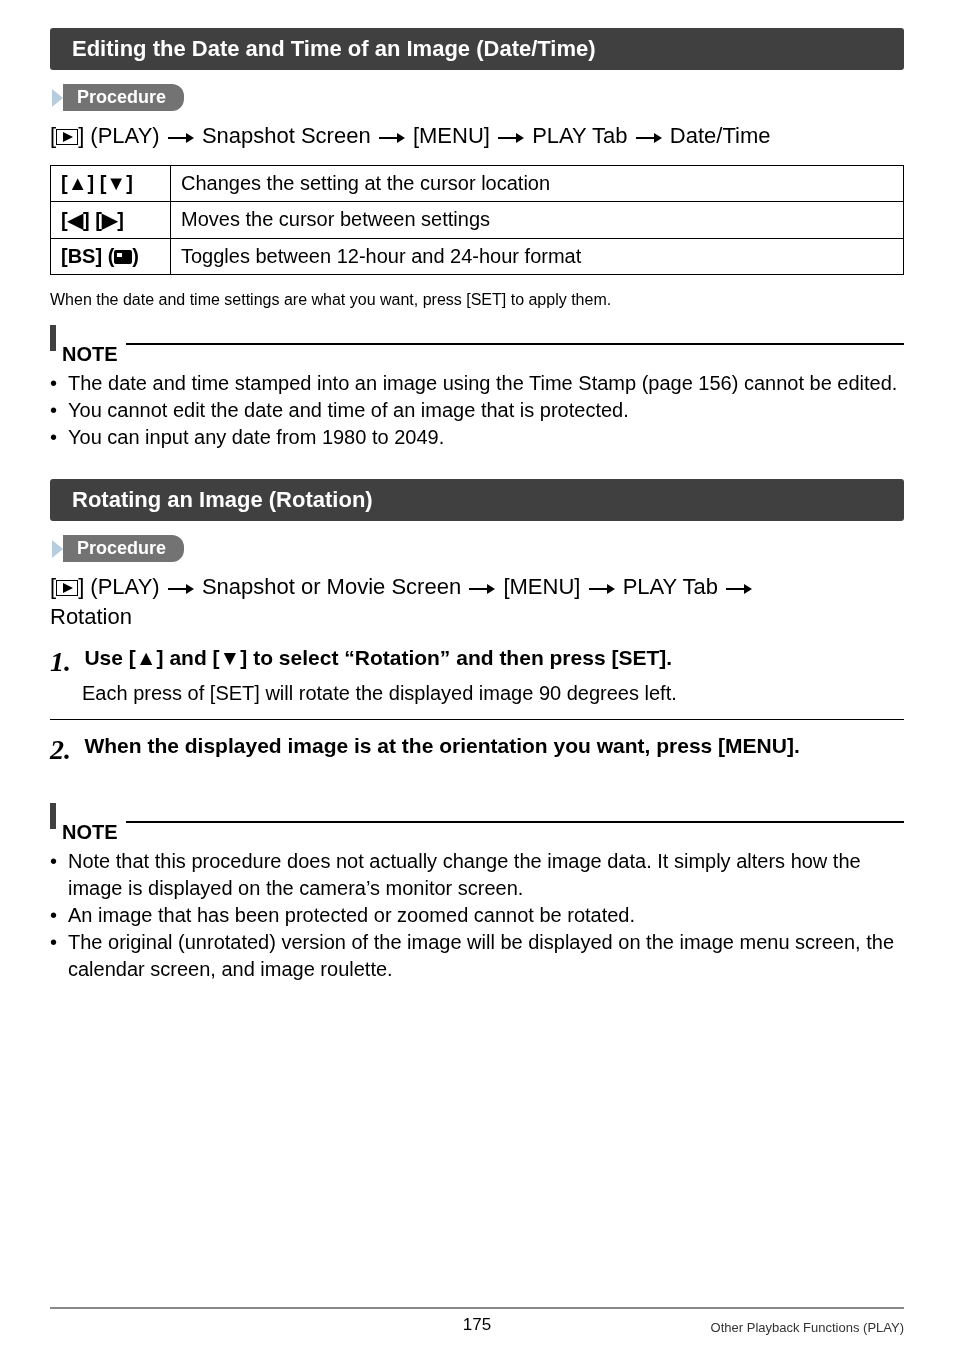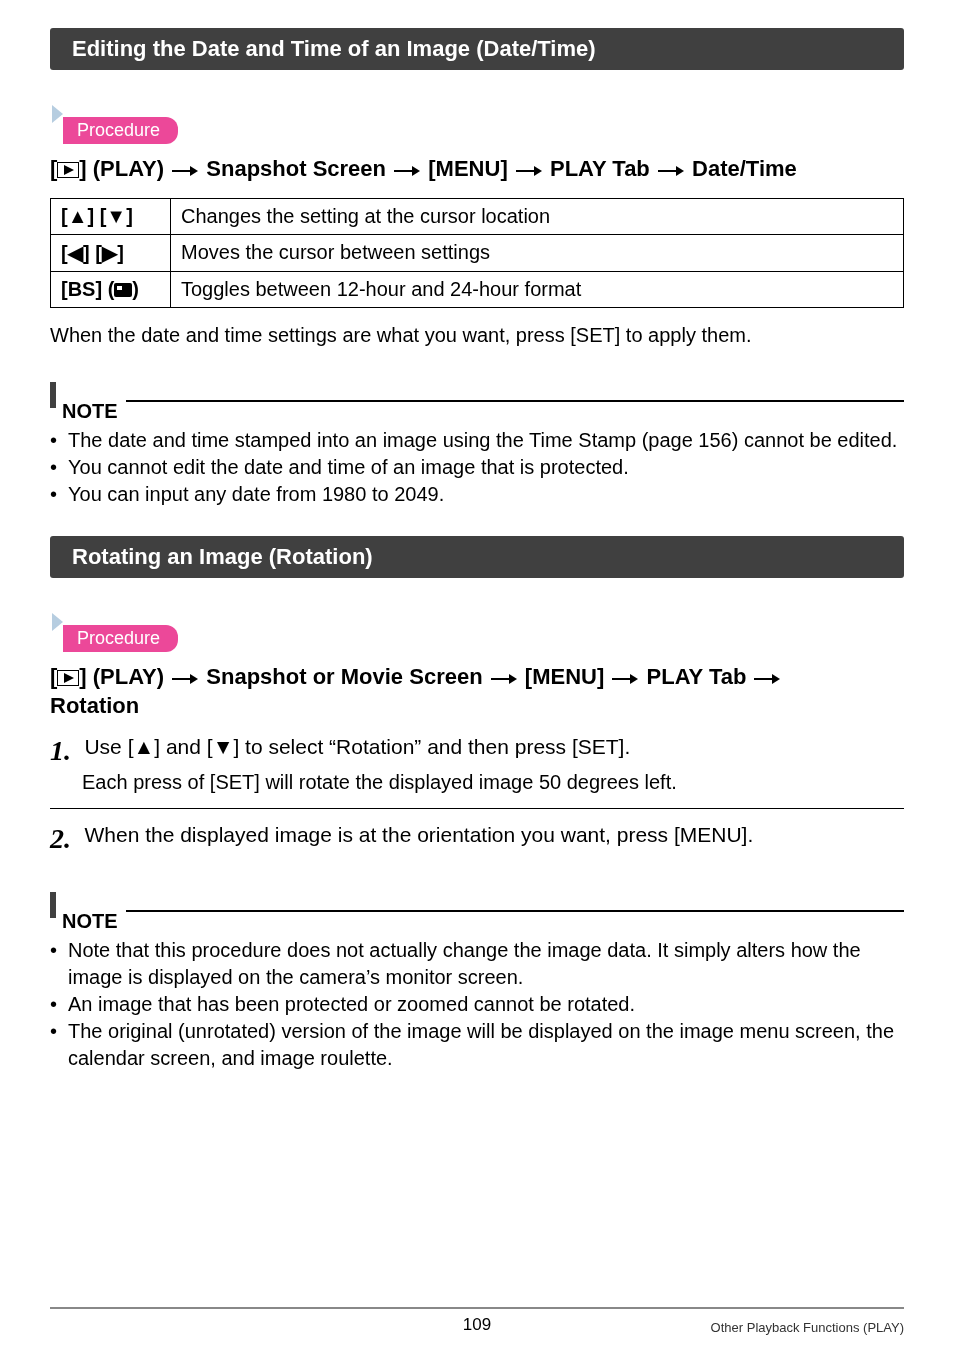--- a/index.html
+++ b/index.html
@@ -1,37 +1,37 @@
 <!DOCTYPE html>
 <html><head>
 <meta charset="utf-8">
 <style>
   * { margin:0; padding:0; box-sizing:border-box; }
   html, body { width:954px; background:#fff; font-family:Arial, Helvetica, sans-serif; color:#000; }
   .page { width:954px; min-height:1357px; padding:28px 50px 0 50px; position:relative; }
   .section-bar { background:#404040; color:#fff; font-size:22px; font-weight:bold; padding:8px 22px; border-radius:3px; margin-bottom:14px; }
   .proc-wrap { display:flex; align-items:center; margin-bottom:10px; }
   .proc-arrow { width:0; height:0; border-top:9px solid transparent; border-bottom:9px solid transparent; border-left:11px solid #b6cde0; margin-left:2px; }
-  .proc-pill { background:#ec4899; color:#fff; font-weight:normal; font-size:18px; padding:3px 18px 3px 14px; border-top-right-radius:12px; border-bottom-right-radius:12px;margin-top:33px; }
-  .proc-line { font-size:22px; font-weight:bold; margin-bottom:14px; line-height:1.35; }
+  .proc-pill { background:#737373; color:#fff; font-weight:bold; font-size:18px; padding:3px 18px 3px 14px; border-top-right-radius:12px; border-bottom-right-radius:12px; }
+  .proc-line { font-size:22px; font-weight:normal; margin-bottom:14px; line-height:1.35; }
   .arrow { display:inline-block; vertical-align:-1px; margin:0 2px; }
   table.settings { width:100%; border-collapse:collapse; margin-bottom:14px; }
   table.settings td { border:1px solid #000; padding:6px 10px; font-size:20px; vertical-align:middle; }
   table.settings td.key { width:120px; font-weight:bold; text-align:left; white-space:nowrap; }
-  .body-text { font-size:20px; margin-bottom:18px; line-height:1.35; }
+  .body-text { font-size:16px; line-height:1.35; }
   .note-head { display:flex; align-items:center; margin-bottom:4px; }
   .note-bar { width:6px; height:26px; background:#404040; margin-right:6px; }
   .note-label { font-size:20px; font-weight:bold; margin-right:8px;margin-top:33px; }
   .note-rule { flex:1; border-bottom:2px solid #000; position:relative; top:6px; }
   ul.notes { list-style:none; margin-bottom:28px; }
   ul.notes li { font-size:20px; line-height:1.35; padding-left:18px; position:relative; }
   ul.notes li::before { content:"•"; position:absolute; left:0; }
   .step { margin-bottom:6px; }
   .step-num { font-size:28px; font-style:italic; font-weight:bold; font-family:Georgia, 'Times New Roman', serif; display:inline-block; width:30px; vertical-align:top; }
-  .step-title { font-size:21px; font-weight:normal; display:inline; }
+  .step-title { font-size:21px; font-weight:bold; display:inline; }
   .step-body { font-size:20px; margin-left:32px; margin-top:2px; line-height:1.35; }
   hr.step-sep { border:none; border-top:1px solid #000; margin:12px 0 14px 0; }
   .footer { position:absolute; bottom:22px; left:0; width:954px; padding:0 50px; }
   .footer-line { border-top:2px solid #888; margin-bottom:6px; }
   .footer-page { width:100%; text-align:center; font-size:17px; }
   .footer-right { position:absolute; right:50px; bottom:22px; font-size:13px; color:#333;margin-left:25px; }
   
   svg { display:inline-block; vertical-align:middle; }
 </style>
 </head>
@@ -138,21 +138,21 @@
     <svg class="arrow" width="26" height="12">
         <line x1="0" y1="6" x2="20" y2="6" stroke="#000" stroke-width="2"></line>
         <polygon points="18,1 26,6 18,11" fill="#000"></polygon>
       </svg><br>
     <span> Rotation</span>
   </div>
 
   <div class="step">
     <span class="step-num">1.</span>
     <span class="step-title">Use [▲] and [▼] to select “Rotation” and then press [SET].</span>
-    <div class="step-body">Each press of [SET] will rotate the displayed image 50 degrees left.</div>
+    <div class="step-body">Each press of [SET] will rotate the displayed image 90 degrees left.</div>
   </div>
 
   <hr class="step-sep">
 
   <div class="step" style="margin-bottom:22px;">
     <span class="step-num">2.</span>
     <span class="step-title">When the displayed image is at the orientation you want, press [MENU].</span>
   </div>
 
   <div class="note-head">
@@ -161,17 +161,17 @@
     <div class="note-rule"></div>
   </div>
   <ul class="notes">
     <li>Note that this procedure does not actually change the image data. It simply alters how the image is displayed on the camera’s monitor screen.</li>
     <li>An image that has been protected or zoomed cannot be rotated.</li>
     <li>The original (unrotated) version of the image will be displayed on the image menu screen, the calendar screen, and image roulette.</li>
   </ul>
 
   <div class="footer">
     <div class="footer-line"></div>
-    <div class="footer-page">109</div>
+    <div class="footer-page">175</div>
   </div>
   <div class="footer-right">Other Playback Functions (PLAY)</div>
 
 </div>
 
 </body></html>

